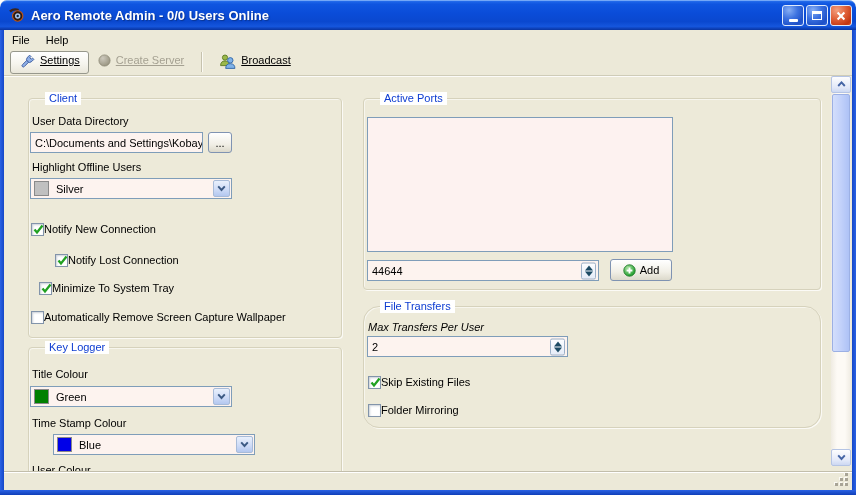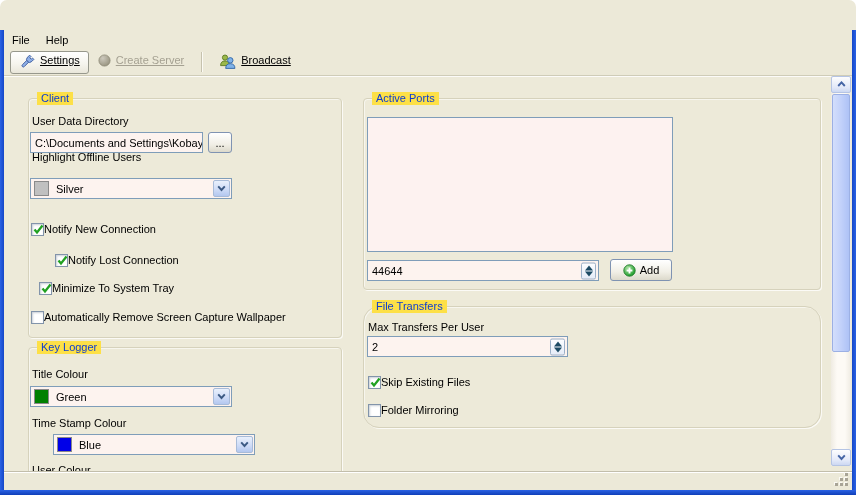--- a/index.html
+++ b/index.html
@@ -33,21 +33,21 @@
     padding-left:6px;background:#ece9d8;border-bottom:1px solid #cfccb8;}
   .tool-btn{display:flex;gap:5px;height:23px;padding:2px 8px;border:1px solid transparent;border-radius:3px;text-decoration:underline;}
   .tool-btn.active{border-color:#97988c;background:linear-gradient(180deg,#ffffff,#f6f5ee 55%,#e9e7da);}
   .tool-btn.disabled{color:#a5a192;}
   .tool-sep{width:1px;height:20px;background:#c6c2ae;box-shadow:1px 0 0 #fbfaf4;margin:0 8px;}
   
   .content{position:absolute;left:4px;top:76px;width:827px;height:395px;background:#edead9;overflow:hidden;
     box-shadow:inset 0 1px 0 rgba(255,255,255,.8);}
   .group{position:absolute;border:1px solid #d6d2bc;border-radius:4px;
     box-shadow:1px 1px 0 rgba(255,255,255,.75), inset 1px 1px 0 rgba(255,255,255,.55);}
-  .gtitle{position:absolute;top:-7px;left:8px;background:#fde047;padding:0 4px;color:#0d3cd1;line-height:13px;}
+  .gtitle{position:absolute;top:-7px;left:16px;background:#ffffff;padding:0 4px;color:#0d3cd1;line-height:13px;}
   .lbl{position:absolute;white-space:nowrap;color:#000;}
   .tb{position:absolute;background:#fdf3ef;border:1px solid #7f9db9;display:flex;align-items:center;
      padding:0 4px;overflow:hidden;white-space:nowrap;}
   .btn{position:absolute;border:1px solid #7f93b2;border-radius:3px;display:flex;align-items:center;justify-content:center;
      background:linear-gradient(180deg,#ffffff,#f1efe6 60%,#dcd9cb);gap:4px;}
   
   .combo{position:absolute;background:#fdf3ef;border:1px solid #7f9db9;display:flex;align-items:center;height:21px;}
   .swatch{width:15px;height:15px;margin-left:3px;border:1px solid #8a8a8a;flex:none;}
   .combo-text{margin-left:7px;flex:1;overflow:hidden;white-space:nowrap;}
   .combo-btn{width:17px;height:17px;margin:1px;border:1px solid #a8bbd8;border-radius:2px;flex:none;
@@ -88,20 +88,42 @@
   .grip i:nth-child(6){left:4px;top:4px;}
   .b-left{position:absolute;left:0;top:30px;width:4px;height:465px;background:linear-gradient(90deg,#2a62e4,#1547c8);}
   .b-right{position:absolute;right:0;top:30px;width:4px;height:465px;background:linear-gradient(90deg,#1547c8,#2a62e4);}
   .b-bottom{position:absolute;left:0;top:490px;width:856px;height:5px;background:linear-gradient(180deg,#2a62e4,#0f3eb8);}
 </style>
 </head>
 <body>
 
 <div class="window">
 
+  <div class="titlebar">
+    <svg class="app-icon" viewBox="0 0 16 16" width="16" height="16">
+      <path d="M1 4.5 Q5 1 9.5 3.2" stroke="#3a241c" stroke-width="2.4" fill="none"></path>
+      <circle cx="8.7" cy="9" r="5.2" fill="#2e1a12" stroke="#c05818" stroke-width="1.1"></circle>
+      <circle cx="8.7" cy="9" r="2.7" fill="#a8c8ee"></circle>
+      <circle cx="8.7" cy="9" r="1.2" fill="#12263a"></circle>
+    </svg>
+    <span class="title">Aero Remote Admin - 0/0 Users Online</span>
+    <div class="winbtns">
+      <div class="wbtn minmax">
+        <span class="glyph-min"></span>
+      </div>
+      <div class="wbtn minmax">
+        <span class="glyph-max"></span>
+      </div>
+      <div class="wbtn closeb">
+        <svg width="10" height="10" viewBox="0 0 10 10">
+          <path d="M1.6 1.6 L8.4 8.4 M8.4 1.6 L1.6 8.4" stroke="#fff" stroke-width="2.1"></path>
+        </svg>
+      </div>
+    </div>
+  </div>
 
   <div class="menubar">
     <span class="menu-item">File</span>
     <span class="menu-item">Help</span>
   </div>
 
   <div class="toolbar">
     <div class="tool-btn active">
       <svg width="16" height="16" viewBox="0 0 16 16">
         <g transform="rotate(45 8 8)">
@@ -141,21 +163,21 @@
       <span class="gtitle">Client</span>
 
       <span class="lbl" style="left:3px;top:16px;">User Data Directory</span>
       <div class="tb" style="left:1px;top:33px;width:173px;height:21px;">
         <span>C:\Documents and Settings\Kobay</span>
       </div>
       <div class="btn" style="left:179px;top:33px;width:24px;height:21px;">
         <span>...</span>
       </div>
 
-      <span class="lbl" style="left:3px;top:52px;">Highlight Offline Users</span>
+      <span class="lbl" style="left:3px;top:62px;">Highlight Offline Users</span>
       <div class="combo" style="left:1px;top:79px;width:202px;">
         <span class="swatch" style="background-color: rgb(192, 192, 192);"></span>
         <span class="combo-text">Silver</span>
         <span class="combo-btn">
           <svg width="9" height="7" viewBox="0 0 9 7">
             <path d="M1.2 1.4 L4.5 5 L7.8 1.4" fill="none" stroke="#3c5a84" stroke-width="1.9"></path>
           </svg>
         </span>
       </div>
 
@@ -243,21 +265,21 @@
           <circle cx="6.5" cy="6.5" r="5.7" fill="url(#gAdd)" stroke="#1c7a26" stroke-width="0.9"></circle>
           <path d="M6.5 3.6 V9.4 M3.6 6.5 H9.4" stroke="#fff" stroke-width="1.9"></path>
         </svg>
         <span>Add</span>
       </div>
     </div>
 
     <div class="group" style="left:359px;top:230px;width:458px;height:122px;border-radius:16px;">
       <span class="gtitle">File Transfers</span>
 
-      <span class="lbl" style="left:4px;top:14px;">Max Transfers Per User</span>
+      <span class="lbl" style="left:4px;top:14px;font-style:italic;">Max Transfers Per User</span>
       <div class="tb" style="left:3px;top:29px;width:201px;height:21px;">
         <span>2</span>
         <span class="spin">
           <span class="tri-up"></span>
           <span class="tri-down"></span>
         </span>
       </div>
 
       <div class="cbrow" style="left:4px;top:68px;">
         <span class="cb checked">

